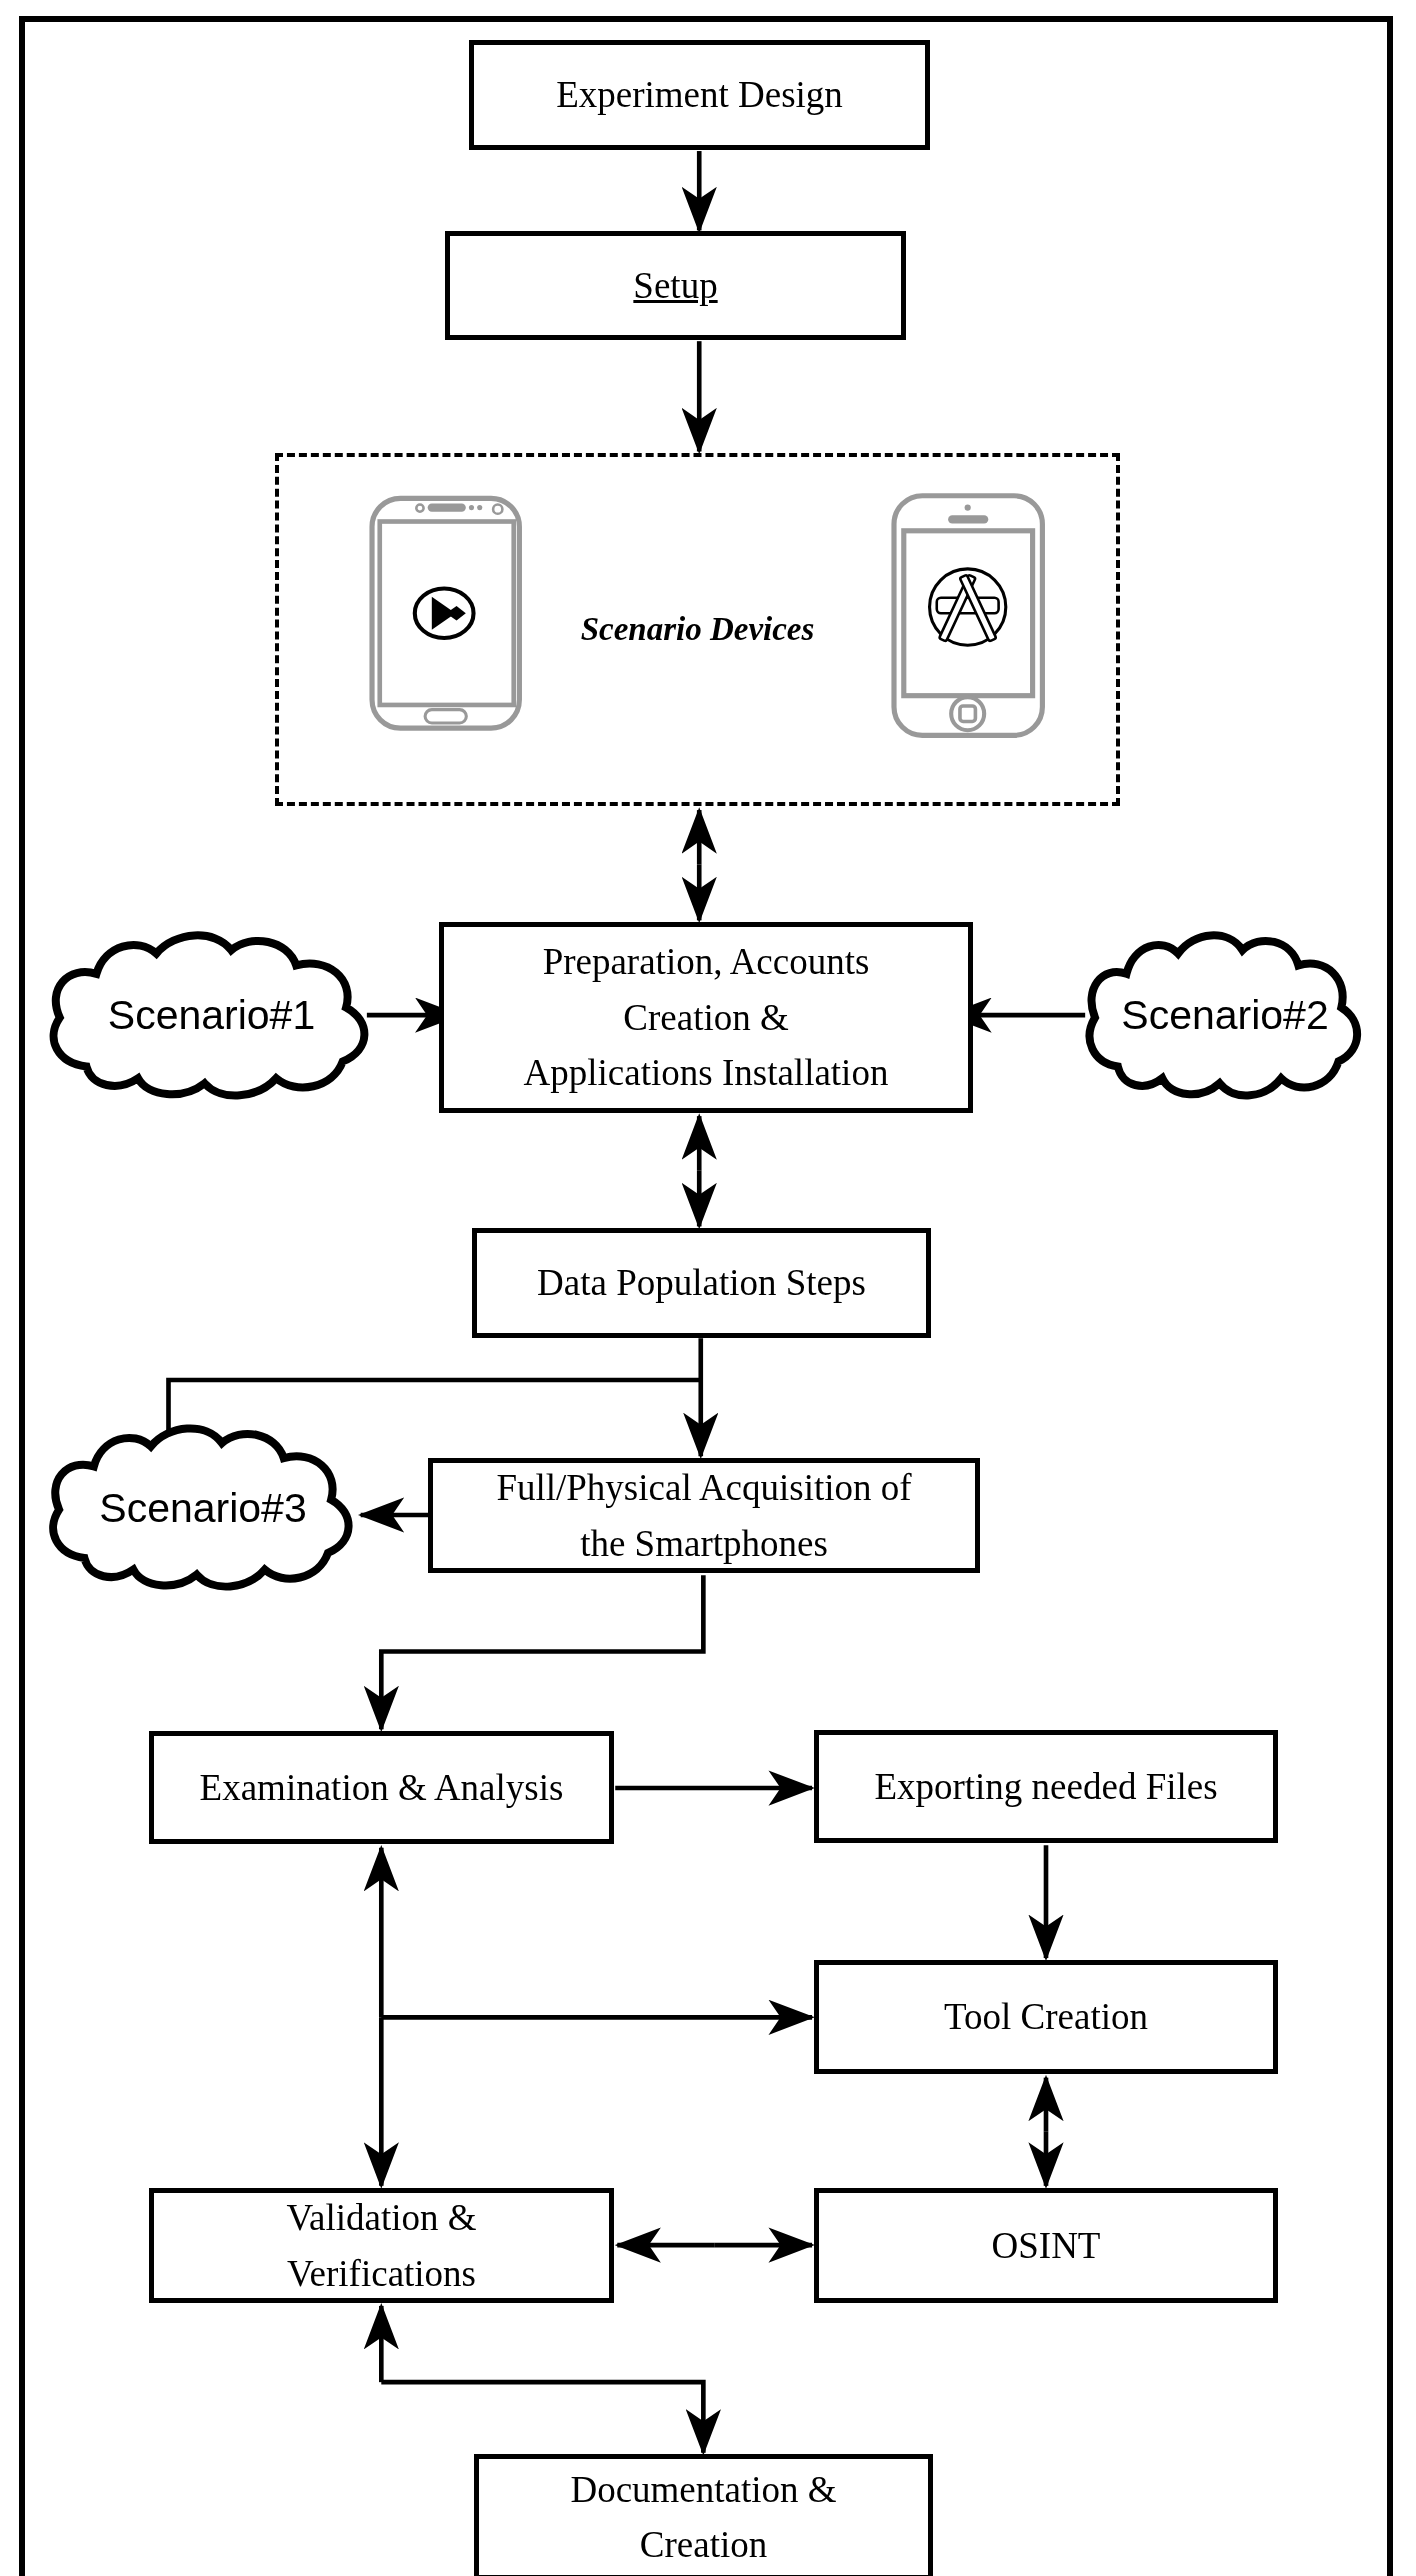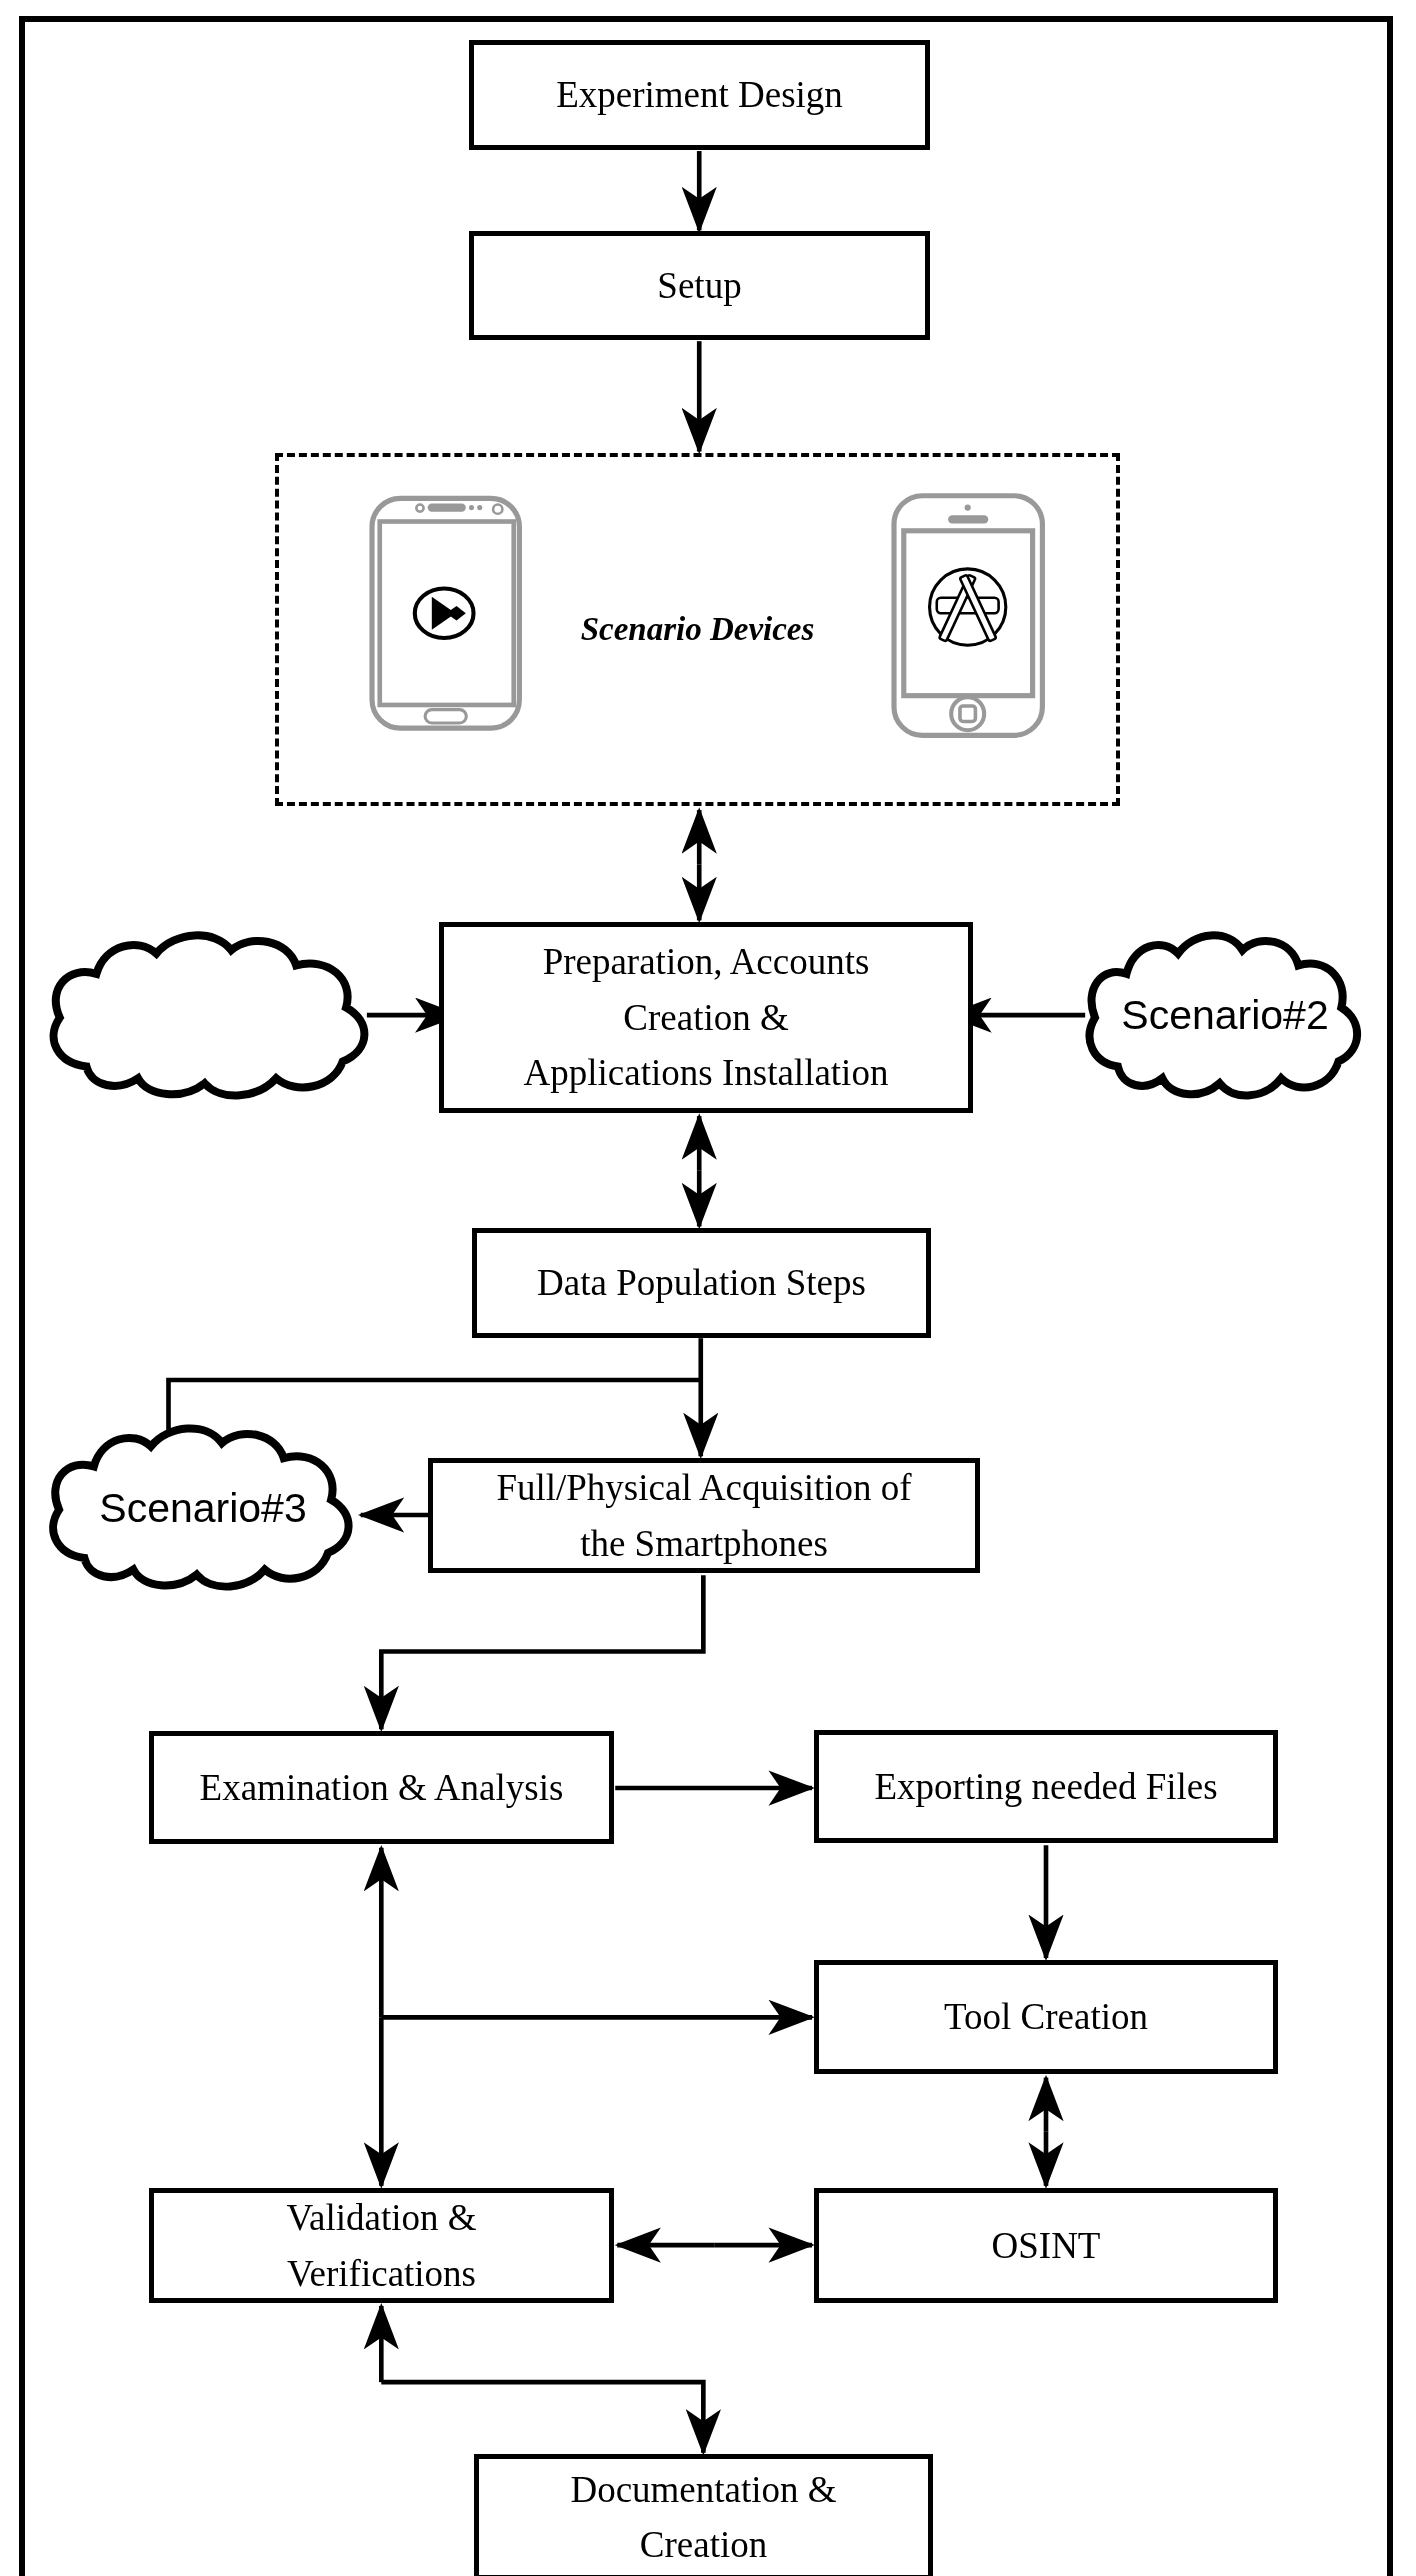--- a/index.html
+++ b/index.html
@@ -106,21 +106,21 @@
 
   <div class="dashedbox" style="left:275px;top:453px;width:845px;height:353px;"></div>
   <div class="devices-label" style="left:275px;top:453px;width:845px;height:353px;">
     <span>Scenario Devices</span>
   </div>
 
   <div class="box" style="left:469px;top:40px;width:461px;height:110px;">
     <span>Experiment Design</span>
   </div>
 
-  <div class="box" style="left:469px;top:231px;width:461px;height:109px;">
+  <div class="box" style="left:445px;top:231px;width:461px;height:109px;text-decoration:underline;">
     <span>Setup</span>
   </div>
 
   <div class="box" style="left:439px;top:922px;width:534px;height:191px;">
     <span class="ln">Preparation, Accounts</span>
     <span class="ln">Creation &amp;</span>
     <span class="ln">Applications Installation</span>
   </div>
 
   <div class="box" style="left:428px;top:1458px;width:552px;height:115px;">
@@ -151,20 +151,23 @@
 
   <div class="box" style="left:814px;top:2188px;width:464px;height:115px;">
     <span>OSINT</span>
   </div>
 
   <div class="box" style="left:474px;top:2454px;width:459px;height:126px;">
     <span class="ln">Documentation &amp;</span>
     <span class="ln">Creation</span>
   </div>
 
+  <div class="cloud-label" style="left:45px;top:931px;width:333px;height:168px;">
+    <span>Scenario#1</span>
+  </div>
   <div class="cloud-label" style="left:1082px;top:931px;width:286px;height:168px;">
     <span>Scenario#2</span>
   </div>
   <div class="cloud-label" style="left:45px;top:1425px;width:316px;height:166px;">
     <span>Scenario#3</span>
   </div>
 
 </div>
 
 

